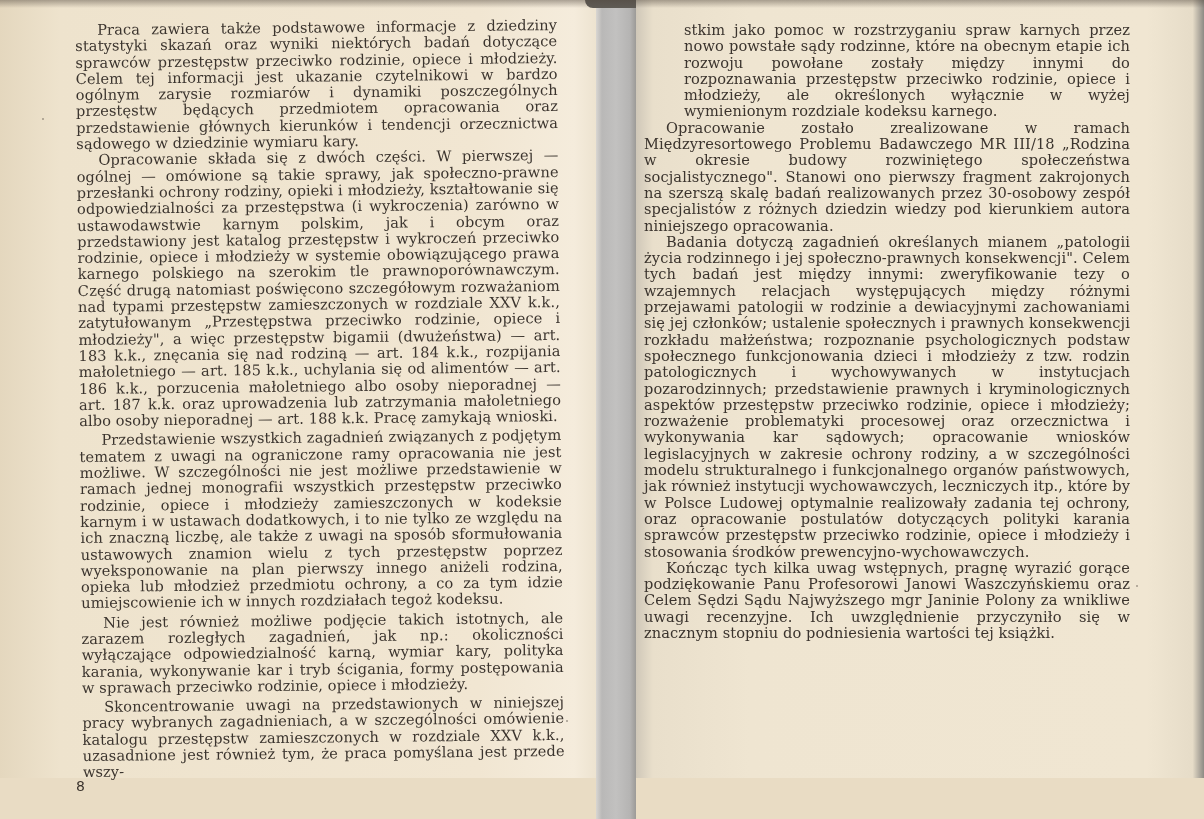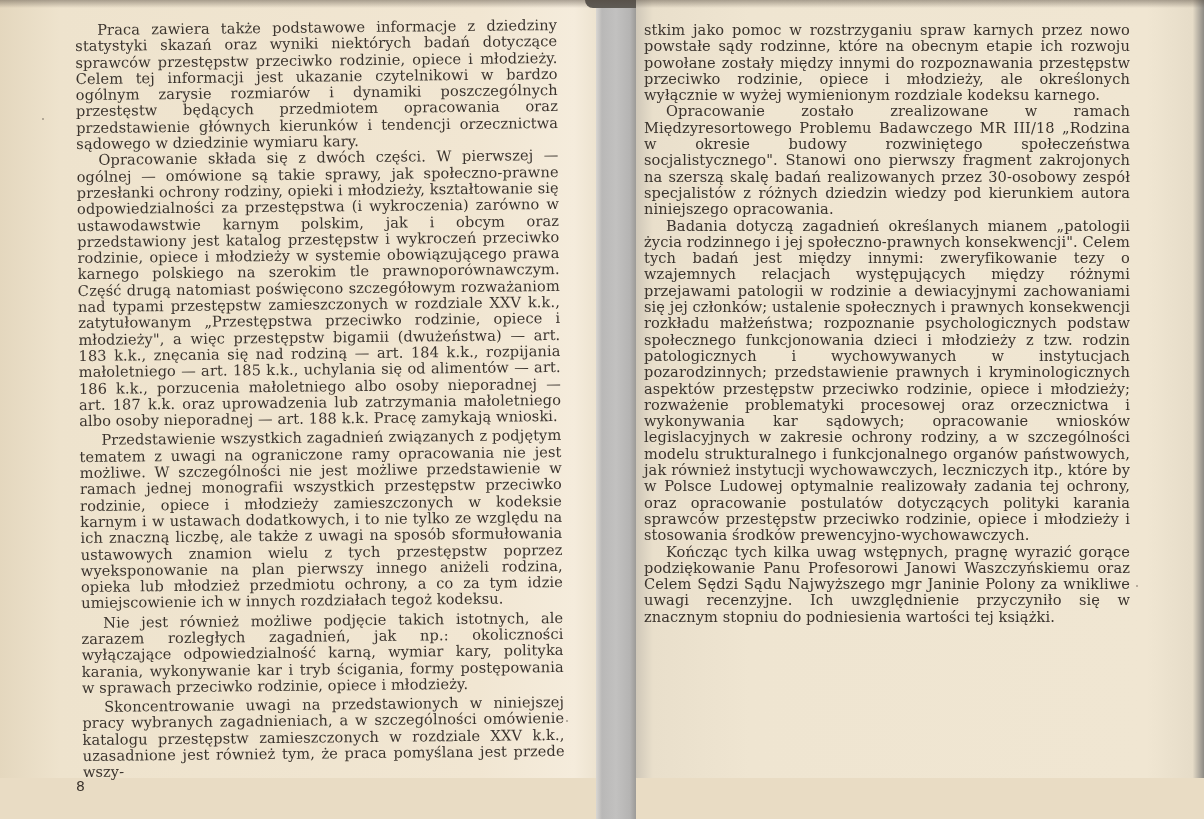--- a/index.html
+++ b/index.html
@@ -37,21 +37,21 @@
     position: absolute;
     color: #3b342e;
     font-size: 14.6px;
     line-height: 16.3px;
     text-align: justify;
     letter-spacing: 0.1px;
   }
   .text.left-col { left: 75px; top: 22px; width: 482px; transform: rotate(-0.6deg); transform-origin: 0 0; }
   .text.right-col { left: 644px; top: 22px; width: 486px; }
   .para { margin: 0; text-indent: 22px; hyphens: manual; }
-  .para.cont { text-indent: 0; }
+  .para.cont { text-indent: 0; margin-left: 40px; }
   .para.gap { margin-top: 3px; }
   .page-num {
     position: absolute; left: 76px; top: 778px;
     font-size: 14px; color: #3b342e;
     font-family: "DejaVu Sans", "Liberation Sans", sans-serif;
   }
   .speck { position:absolute; width:2px; height:2px; background:#6b625a; border-radius:1px; opacity:0.6; }
 </style>
 </head>
 <body>

